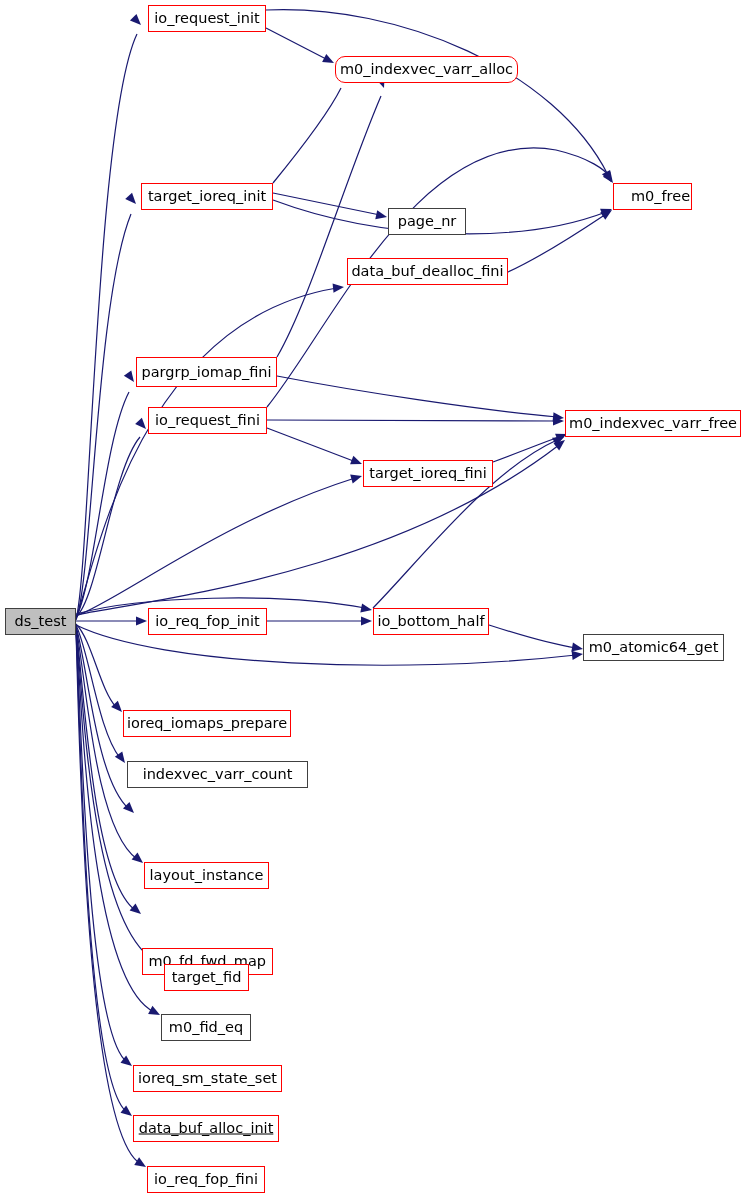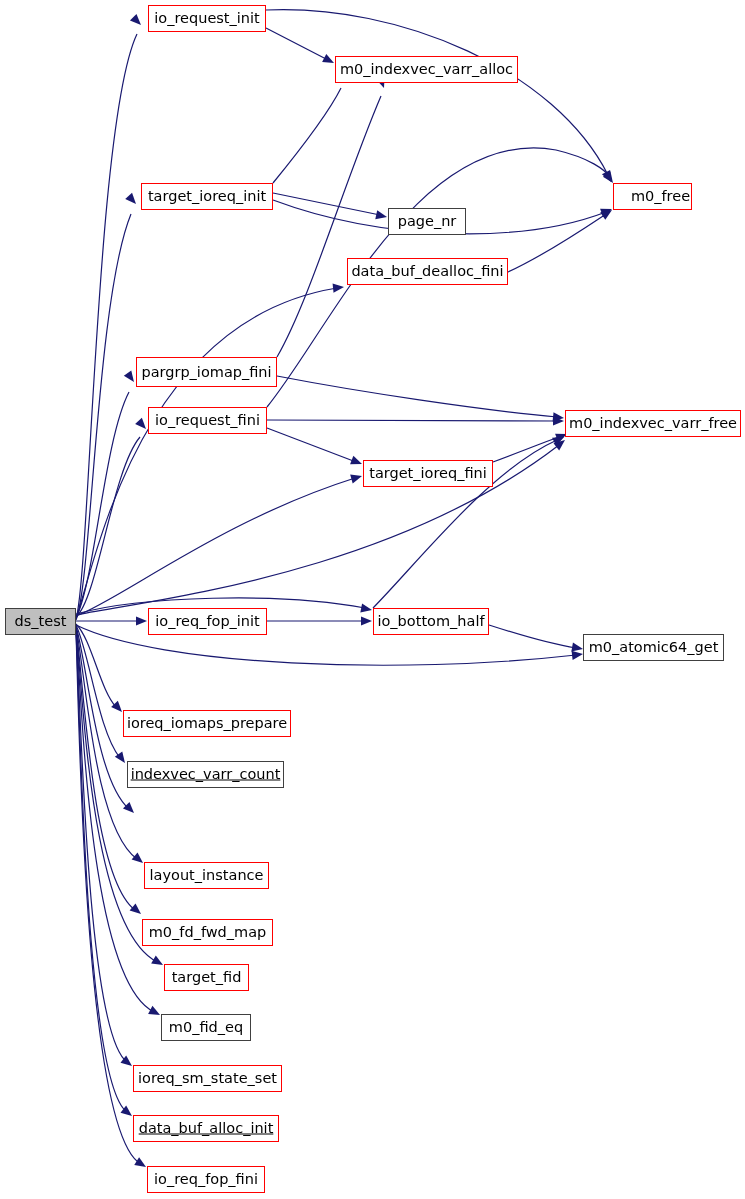--- a/index.html
+++ b/index.html
@@ -124,21 +124,21 @@
       <path d="M373,608 C420,560 490,470 557,440" fill="none" stroke="#191970" stroke-width="1.2"></path>
       <polygon points="0,0 -11,-4.6 -11,4.6" fill="#191970" transform="translate(564,437) rotate(-26)"></polygon>
       <path d="M489,625 C520,635 550,644 576,648" fill="none" stroke="#191970" stroke-width="1.2"></path>
       <polygon points="0,0 -11,-4.6 -11,4.6" fill="#191970" transform="translate(583,649) rotate(10)"></polygon>
       <path d="M267,621 L365,621" fill="none" stroke="#191970" stroke-width="1.2"></path>
       <polygon points="0,0 -11,-4.6 -11,4.6" fill="#191970" transform="translate(372,621) rotate(0)"></polygon>
     </svg>
 <div class="node" style="left: 148px; top: 5px; width: 118px; height: 27px;">
       <span class="nlabel">io_request_init</span>
     </div>
-    <div class="node" style="left: 335px; top: 56px; width: 183px; height: 27px;">
+    <div class="node" style="left: 335px; top: 56px; width: 183px; height: 27px; border-radius: 10px;">
       <span class="nlabel">m0_indexvec_varr_alloc</span>
     </div>
     <div class="node" style="left: 613px; top: 183px; width: 79px; height: 27px; padding-left: 16px;">
       <span class="nlabel">m0_free</span>
     </div>
     <div class="node" style="left: 141px; top: 183px; width: 132px; height: 27px;">
       <span class="nlabel">target_ioreq_init</span>
     </div>
     <div class="node plain" style="left: 388px; top: 208px; width: 78px; height: 27px;">
       <span class="nlabel">page_nr</span>
@@ -166,27 +166,27 @@
     </div>
     <div class="node" style="left: 373px; top: 608px; width: 116px; height: 27px;">
       <span class="nlabel">io_bottom_half</span>
     </div>
     <div class="node plain" style="left: 583px; top: 634px; width: 141px; height: 27px;">
       <span class="nlabel">m0_atomic64_get</span>
     </div>
     <div class="node" style="left: 123px; top: 710px; width: 168px; height: 27px;">
       <span class="nlabel">ioreq_iomaps_prepare</span>
     </div>
-    <div class="node plain" style="left: 127px; top: 761px; width: 157px; height: 27px; text-decoration: underline;">
+    <div class="node plain" style="left: 127px; top: 761px; width: 181px; height: 27px;">
       <span class="nlabel">indexvec_varr_count</span>
     </div>
     <div class="node" style="left: 144px; top: 862px; width: 125px; height: 27px;">
       <span class="nlabel">layout_instance</span>
     </div>
-    <div class="node" style="left: 142px; top: 919px; width: 131px; height: 27px;">
+    <div class="node" style="left: 142px; top: 948px; width: 131px; height: 27px; justify-content: flex-end;">
       <span class="nlabel">m0_fd_fwd_map</span>
     </div>
     <div class="node" style="left: 164px; top: 964px; width: 85px; height: 27px;">
       <span class="nlabel">target_fid</span>
     </div>
     <div class="node plain" style="left: 161px; top: 1014px; width: 90px; height: 27px;">
       <span class="nlabel">m0_fid_eq</span>
     </div>
     <div class="node" style="left: 133px; top: 1065px; width: 149px; height: 27px;">
       <span class="nlabel">ioreq_sm_state_set</span>

